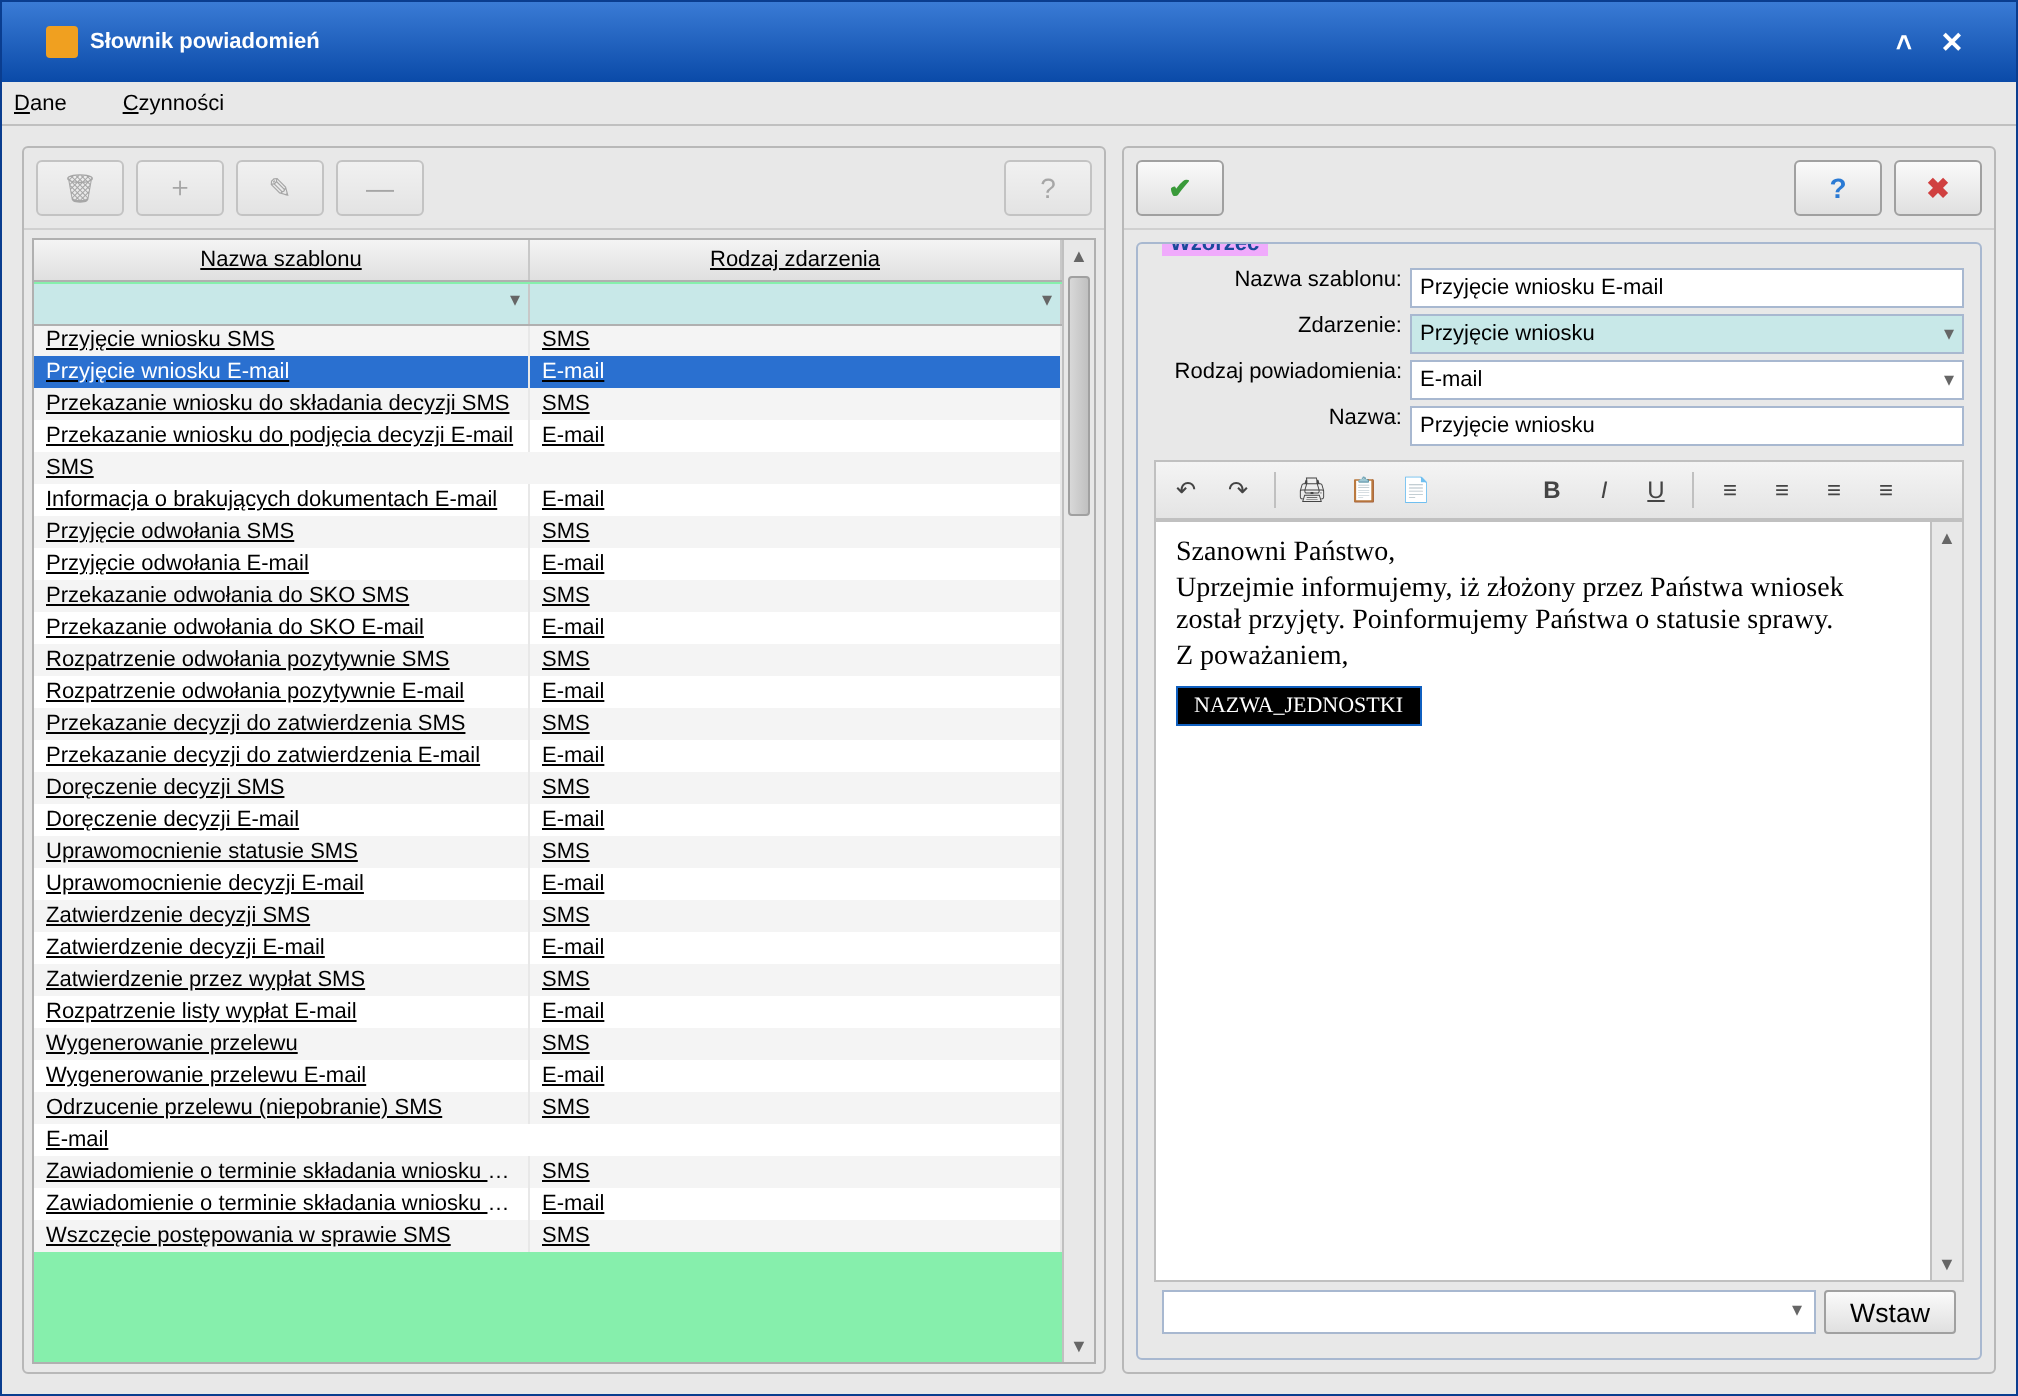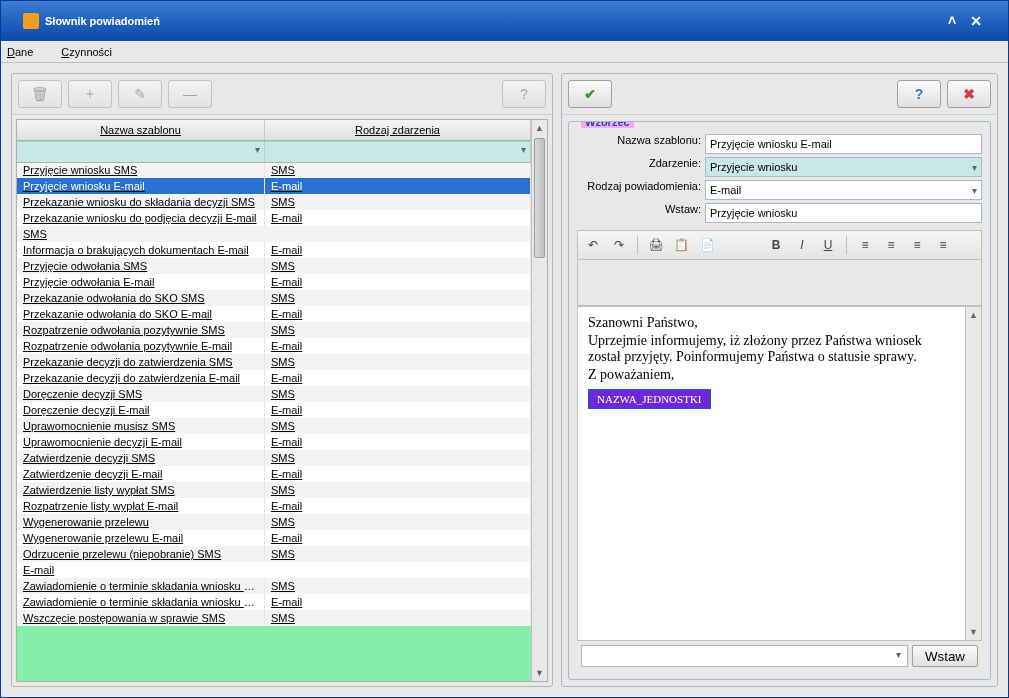--- a/index.html
+++ b/index.html
@@ -60,26 +60,26 @@
 .form-row input, .form-row .dd { flex: 1; border: 1px solid #a8b8d0; padding: 2px 4px; height: 20px; font-size: 11px; background: #fff; }
 .form-row .dd { display: flex; align-items: center; position: relative; }
 .form-row .dd.cyan { background: #c8e8e8; }
 .form-row .dd::after { content: "▾"; position: absolute; right: 4px; color: #666; font-size: 10px; }
 
 .editor-toolbar { display: flex; gap: 2px; padding: 3px; border: 1px solid #c0c0c0; background: linear-gradient(to bottom, #f4f4f4, #e4e4e4); margin-top: 4px; align-items: center; }
 .editor-toolbar .tbtn { width: 24px; height: 22px; border: 1px solid transparent; display: flex; align-items: center; justify-content: center; cursor: pointer; font-size: 12px; color: #444; border-radius: 2px; }
 .editor-toolbar .sep { width: 1px; height: 18px; background: #c0c0c0; margin: 0 4px; }
 .editor-toolbar .gap { flex: 0 0 40px; }
 
-.editor-area { flex: 1; border: 1px solid #c0c0c0; border-top: none; background: #fff; display: flex; flex-direction: column; overflow: hidden; }
+.editor-area { flex: 1; border: 1px solid #c0c0c0; border-top: none; background: #fff; display: flex; flex-direction: row; overflow: hidden; }
 .editor-blank { height: 46px; background: #e8e8e8; border-bottom: 1px solid #c0c0c0; }
 .editor-content-wrap { flex: 1; display: flex; overflow: hidden; border-top: 1px solid #c0c0c0; }
 .editor-content { flex: 1; padding: 8px 10px; font-family: "Times New Roman", serif; font-size: 14px; overflow-y: auto; }
 .editor-content p { margin-bottom: 2px; }
-.tag { display: inline-block; background: #6d28d9; color: #fff; padding: 3px 8px; border: 1px solid #1060c0; font-family: Tahoma; font-size: 11px; margin: 4px 0; }
+.tag { display: inline-block; background: #000000; color: #fff; padding: 3px 8px; border: 1px solid #1060c0; font-family: Tahoma; font-size: 11px; margin: 4px 0; }
 
 .insert-bar { display: flex; gap: 4px; padding: 4px; align-items: flex-start; }
 .insert-bar .dd { flex: 1; border: 1px solid #a8b8d0; height: 22px; background: #fff; position: relative; }
 .insert-bar .dd::after { content: "▾"; position: absolute; right: 6px; top: 3px; color: #666; font-size: 10px; }
 .insert-bar .ibtn { height: 22px; padding: 0 12px; background: linear-gradient(to bottom, #fafafa, #e0e0e0); border: 1px solid #a0a0a0; border-radius: 2px; cursor: pointer; }
 
 ::-webkit-scrollbar { width: 16px; }
 ::-webkit-scrollbar-track { background: #e8e8e8; }
 ::-webkit-scrollbar-thumb { background: #c0c0c0; border: 1px solid #a0a0a0; }
 </style>
@@ -178,37 +178,37 @@
               </div>
               <div class="grid-row">
                 <div class="col c1">Doręczenie decyzji SMS</div>
                 <div class="col c2">SMS</div>
               </div>
               <div class="grid-row">
                 <div class="col c1">Doręczenie decyzji E-mail</div>
                 <div class="col c2">E-mail</div>
               </div>
               <div class="grid-row">
-                <div class="col c1">Uprawomocnienie musisz SMS</div>
+                <div class="col c1">Uprawomocnienie statusie SMS</div>
                 <div class="col c2">SMS</div>
               </div>
               <div class="grid-row">
                 <div class="col c1">Uprawomocnienie decyzji E-mail</div>
                 <div class="col c2">E-mail</div>
               </div>
               <div class="grid-row">
                 <div class="col c1">Zatwierdzenie decyzji SMS</div>
                 <div class="col c2">SMS</div>
               </div>
               <div class="grid-row">
                 <div class="col c1">Zatwierdzenie decyzji E-mail</div>
                 <div class="col c2">E-mail</div>
               </div>
               <div class="grid-row">
-                <div class="col c1">Zatwierdzenie listy wypłat SMS</div>
+                <div class="col c1">Zatwierdzenie przez wypłat SMS</div>
                 <div class="col c2">SMS</div>
               </div>
               <div class="grid-row">
                 <div class="col c1">Rozpatrzenie listy wypłat E-mail</div>
                 <div class="col c2">E-mail</div>
               </div>
               <div class="grid-row">
                 <div class="col c1">Wygenerowanie przelewu</div>
                 <div class="col c2">SMS</div>
               </div>
@@ -266,21 +266,21 @@
               <span>Przyjęcie wniosku</span>
             </div>
         </div>
         <div class="form-row">
           <label>Rodzaj powiadomienia:</label>
           <div class="dd">
               <span>E-mail</span>
             </div>
         </div>
         <div class="form-row">
-          <label>Wstaw:</label>
+          <label>Nazwa:</label>
           <input value="Przyjęcie wniosku" style="">
         </div>
 
         <div class="editor-toolbar">
           <div class="tbtn">↶</div>
           <div class="tbtn">↷</div>
           <div class="sep"></div>
           <div class="tbtn">🖨</div>
           <div class="tbtn">📋</div>
           <div class="tbtn">📄</div>

